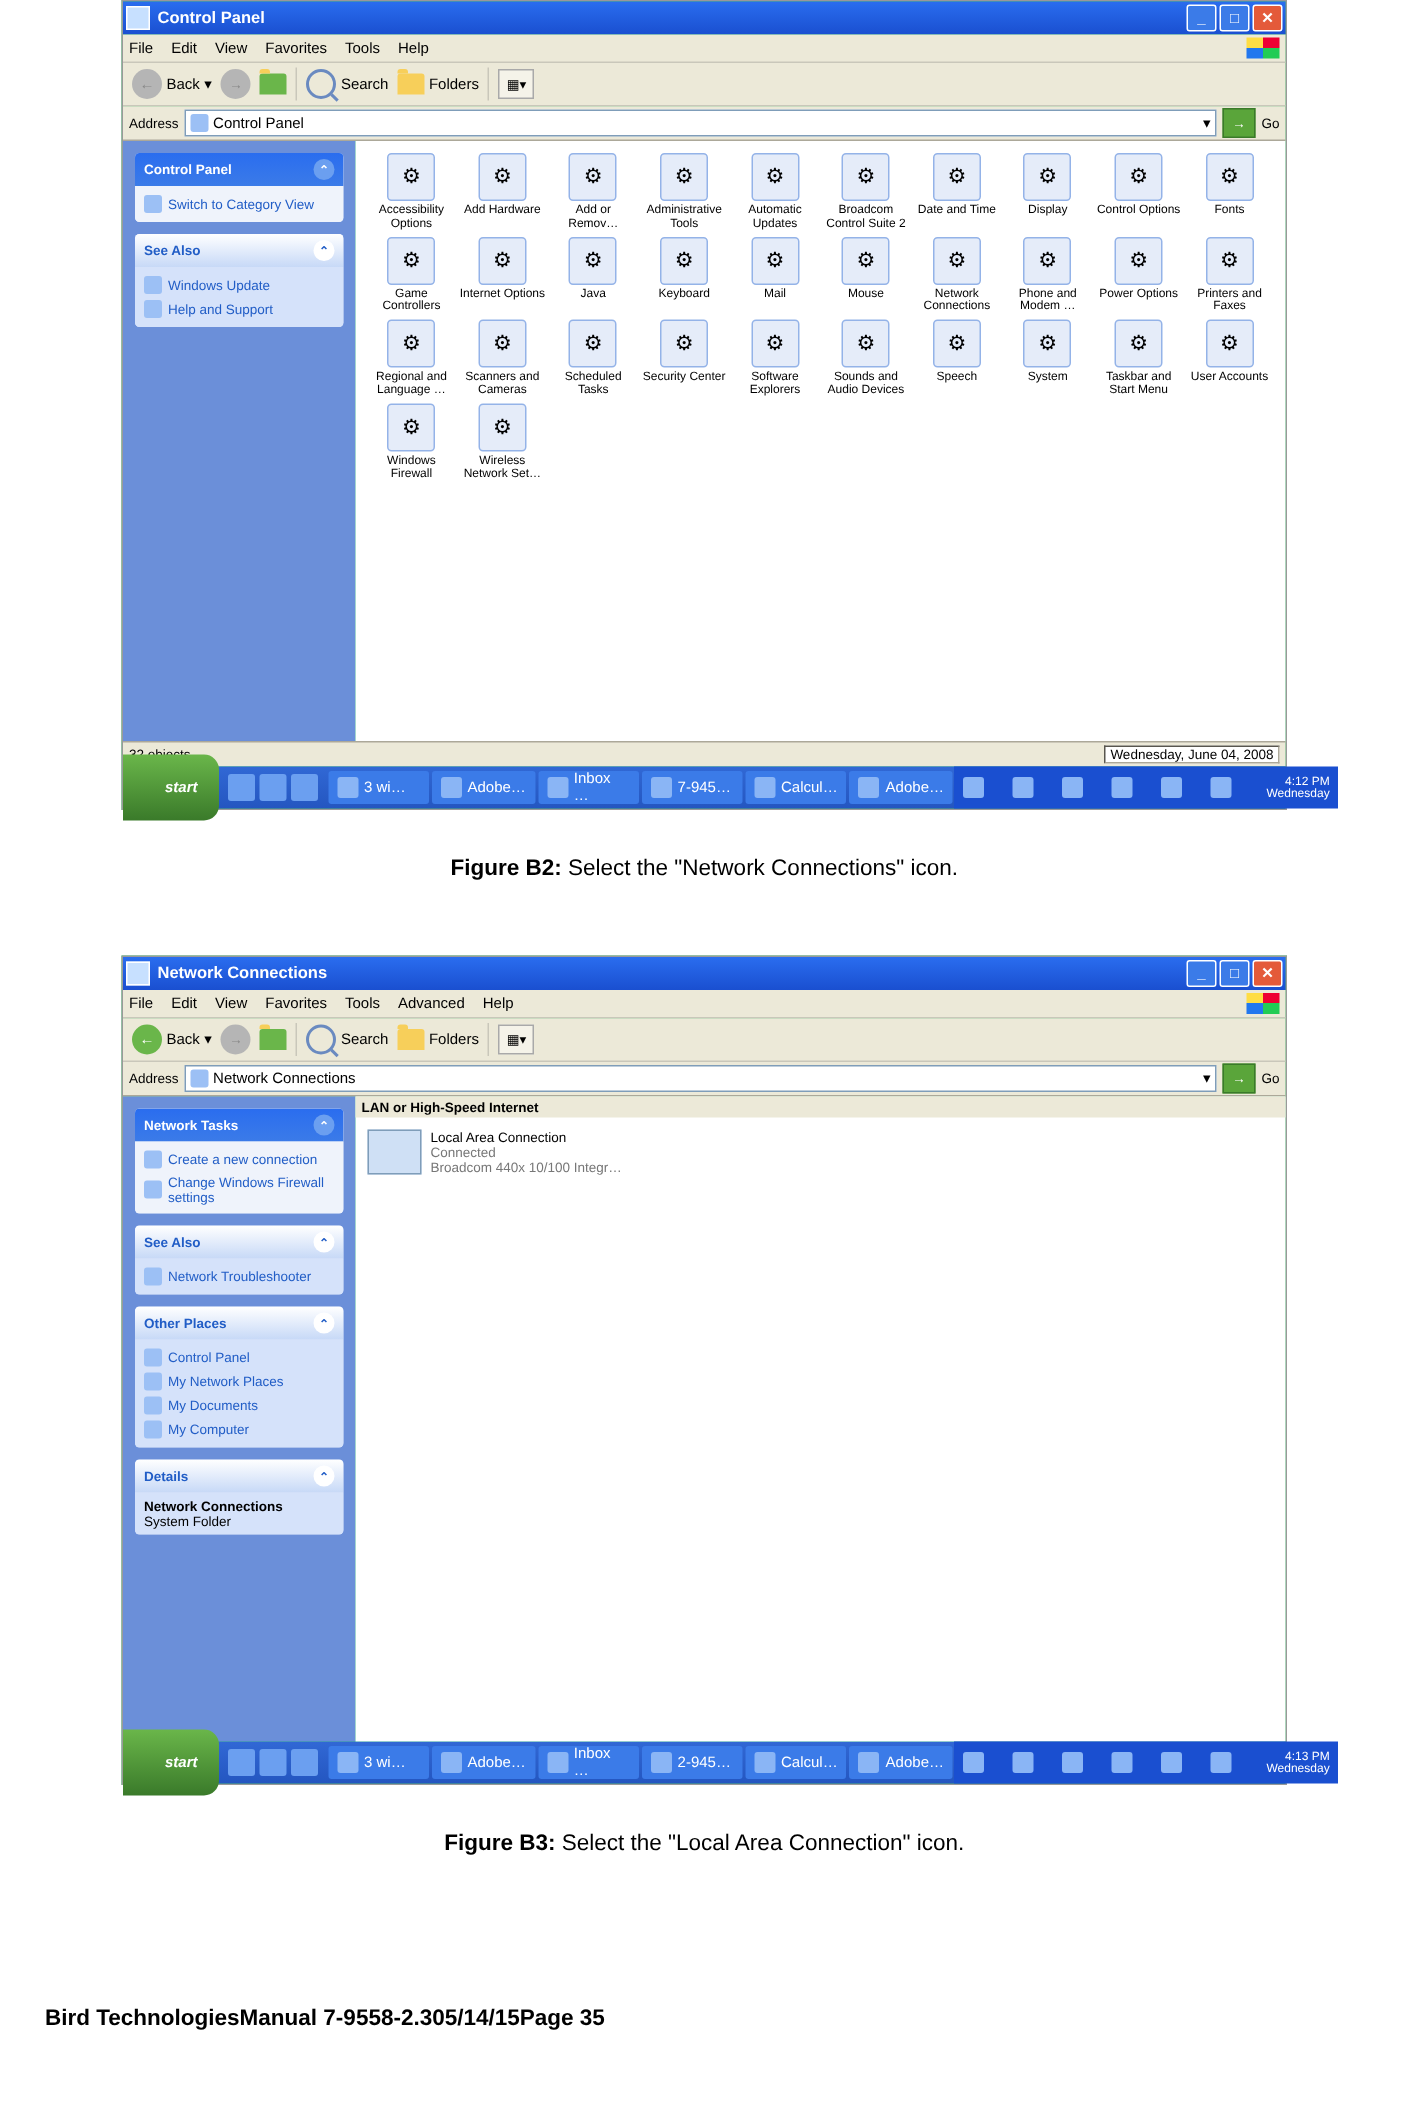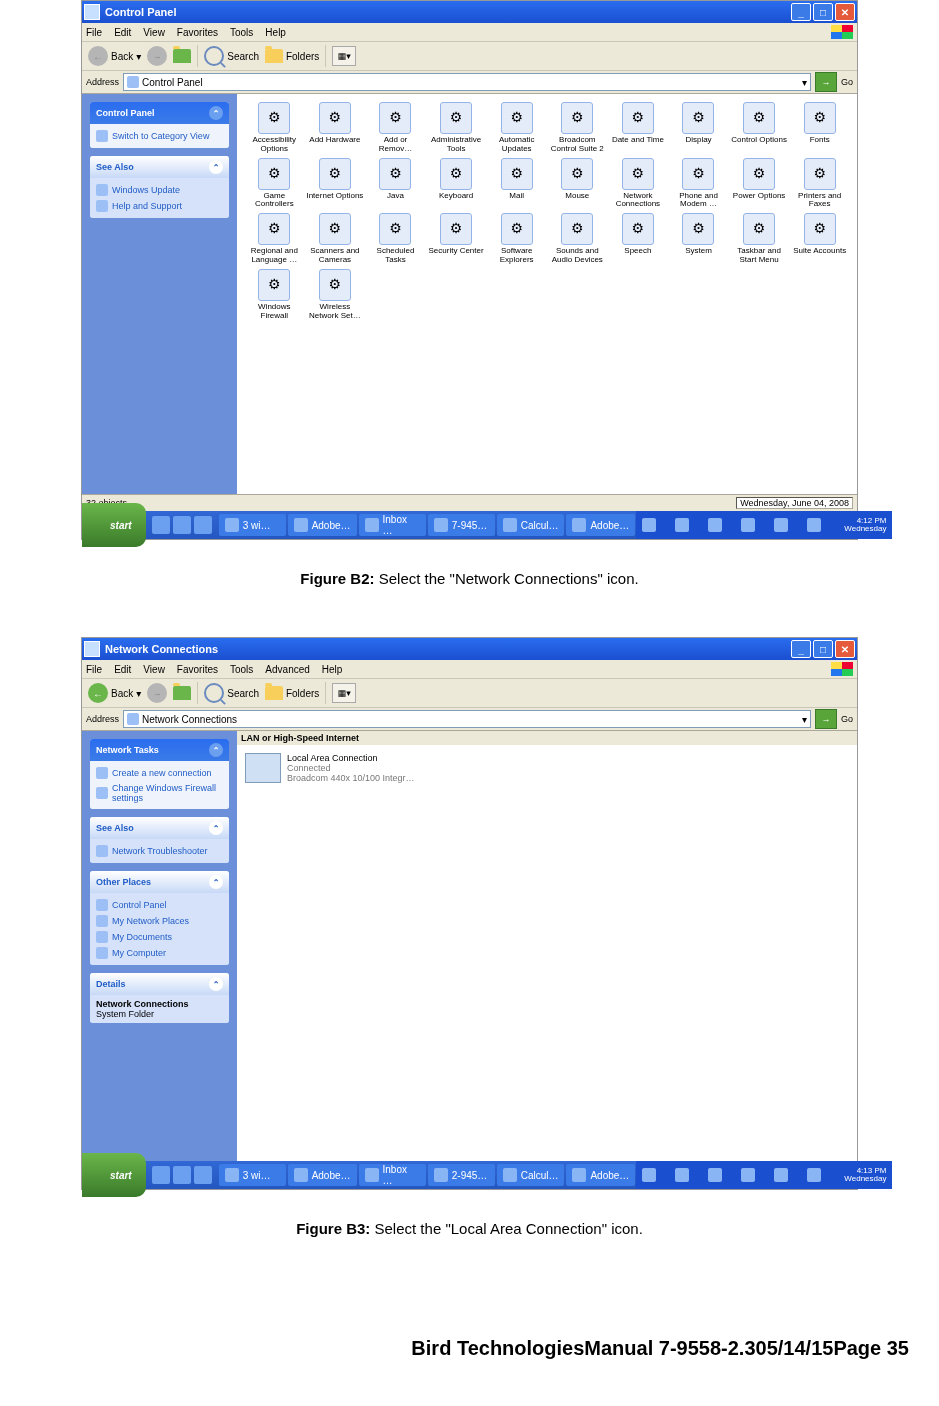--- a/index.html
+++ b/index.html
@@ -42,21 +42,21 @@
 .taskb{background:linear-gradient(#3168d5,#2456c0);height:28px;display:flex;align-items:center;color:#fff;font-size:10px}
 .startb{background:linear-gradient(#6ab64a,#3a7a2a);height:44px;padding:0 14px 0 8px;display:flex;align-items:center;gap:4px;font-weight:bold;font-style:italic;border-radius:0 10px 10px 0}
 .ql{display:flex;gap:3px;padding:0 6px}
 .qic{width:18px;height:18px;background:#6b9ff0;border-radius:2px}
 .tbtask{background:#3b7be8;height:22px;padding:0 6px;margin:0 1px;display:flex;align-items:center;gap:4px;border-radius:2px;min-width:55px}
 .tray{margin-left:auto;background:#1a4fd0;height:28px;padding:0 6px;display:flex;align-items:center;gap:19px}
 .tric{width:14px;height:14px;background:#8ab5f5;border-radius:2px}
 .clock{font-size:8px;line-height:1;text-align:right;margin-left:4px}
 .caption{text-align:center;font-size:15px;margin:30px 0 50px 0}
 .caption b{font-weight:bold}
-.footer{display:flex;justify-content:flex-end;align-items:center;font-size:20px;font-weight:bold;padding:30px 30px 15px 30px}
+.footer{display:flex;justify-content:flex-start;align-items:center;font-size:15px;font-weight:bold;padding:30px 30px 15px 30px}
 .sect-hd{background:#ece9d8;font-weight:bold;padding:2px 4px;font-size:9px}
 .conn{display:flex;align-items:center;gap:6px;padding:8px;font-size:9px}
 .conn .cic{width:34px;height:28px;background:#cfe0f5;border:1px solid #7f9db9}
 .body2{display:flex;height:430px}
 .smic{width:12px;height:12px;background:#9cc0f5;border-radius:2px;flex-shrink:0}
 .magnif{width:16px;height:16px;border:2px solid #6a8ac0;border-radius:50%;position:relative}
 .magnif::after{content:"";position:absolute;width:6px;height:2px;background:#6a8ac0;bottom:-2px;right:-4px;transform:rotate(45deg)}
 </style>
 </head>
 <body>
@@ -252,21 +252,21 @@
             <div class="item">
               <div class="ic">⚙</div>
               <span>System</span>
             </div>
             <div class="item">
               <div class="ic">⚙</div>
               <span>Taskbar and Start Menu</span>
             </div>
             <div class="item">
               <div class="ic">⚙</div>
-              <span>Suite Accounts</span>
+              <span>User Accounts</span>
             </div>
             <div class="item">
               <div class="ic">⚙</div>
               <span>Windows Firewall</span>
             </div>
             <div class="item">
               <div class="ic">⚙</div>
               <span>Wireless Network Set…</span>
             </div>
           </div>

